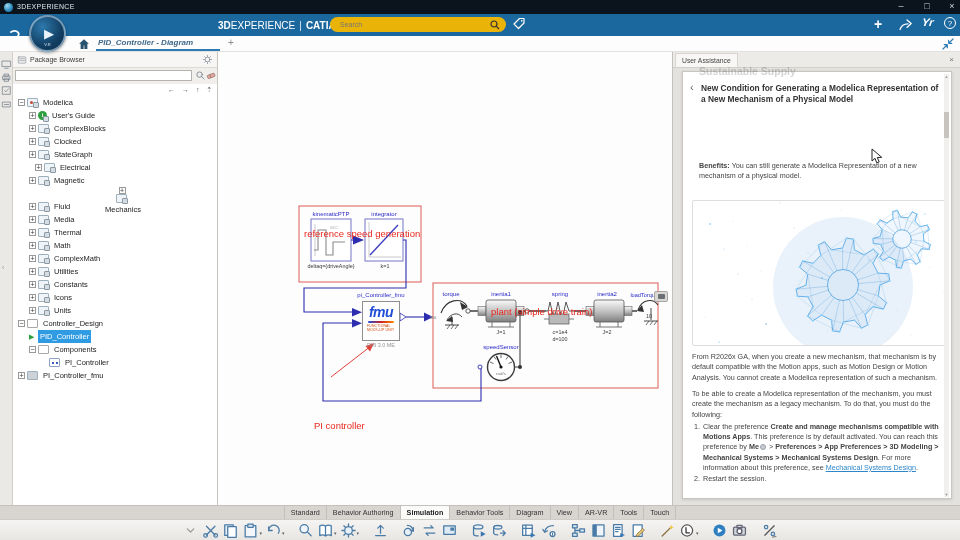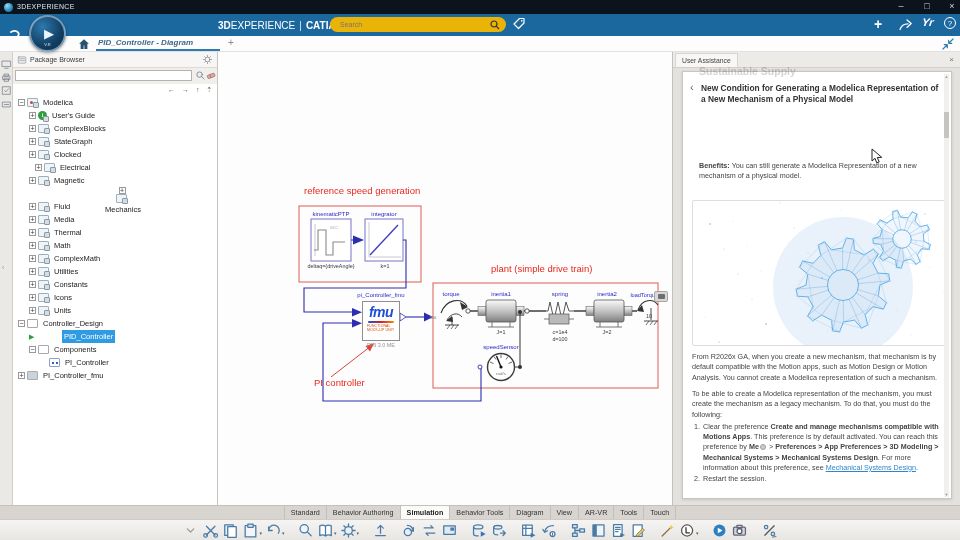--- a/index.html
+++ b/index.html
@@ -75,30 +75,30 @@
   .ticon.lock::before{content:"";position:absolute;right:-2px;bottom:-2px;width:4px;height:4px;
     background:#d5dde3;border:0.5px solid #8a98a4;border-radius:1px;}
   .i-guide{width:9px;height:9px;border:none;border-radius:50%;background:#2f9e3f;color:#fff;
     font-size:6px;font-weight:bold;text-align:center;line-height:9px;}
   .i-modelica::after{content:"";position:absolute;left:2px;top:2px;width:3px;height:3px;background:#c84a3a;border-radius:50%;}
   .i-plain{background:#fff;border-color:#a8a8a8;}
   .i-fmu{background:#ccd2d7;}
   .i-pi{background:#fff;border-color:#8fa0c8;}
   .i-pi::after{content:"";position:absolute;left:2px;top:3px;width:2px;height:2px;background:#3a5ac0;box-shadow:4px 0 0 #3a5ac0;}
   .tlabel{font-size:7.5px;color:#222;padding:0 2px;}
-  .tlabel.sel{background:#2f9be2;color:#fff;margin-left:24px;}
+  .tlabel.sel{background:#2f9be2;color:#fff;}
   #treenav{position:absolute;left:155px;top:34px;font-size:7px;color:#555;letter-spacing:2.5px;white-space:nowrap;}
 
   
   #canvas{position:absolute;left:218px;top:52px;width:454px;height:453px;background:#fdfdfd;}
   #diag{position:absolute;left:0;top:0;width:454px;height:453px;}
   .dlabel{position:absolute;text-align:center;white-space:nowrap;}
   .blue{color:#2a2ac8;font-size:6px;}
   .par{color:#3c3c3c;font-size:5.4px;}
-  .red{color:#e8281e;font-size:9.5px;}
+  .red{color:#e8281e;font-size:9.5px;margin-top:43px;}
   .faint{color:#bdbdbd;font-size:5px;}
   #fmu-box{position:absolute;left:144px;top:249px;width:38px;height:40px;background:#fff;border:1px solid #8f8f8f;
     text-align:center;overflow:hidden;}
   #fmu-logo{font-size:14px;font-weight:bold;font-style:italic;color:#1f4fd8;line-height:15px;margin-top:3px;letter-spacing:-0.5px;}
   #fmu-stripe{width:26px;height:2px;margin:1px auto 1px auto;border-radius:1px;
     background:linear-gradient(90deg,#1f4fd8,#cc2222,#ff8800);}
   #fmu-sub{font-size:3.4px;color:#d04000;line-height:4px;text-align:left;padding-left:4px;letter-spacing:.2px;}
   #ovbadge{position:absolute;left:436px;top:239px;width:14px;height:11px;background:#dad8d5;border:1px solid #a8a5a1;
     border-radius:2px;}
   #ovbadge::after{content:"";position:absolute;left:3px;top:2px;width:7px;height:5px;background:#6a6f74;border-radius:1px;}
@@ -269,26 +269,26 @@
           <span class="tlabel">User's Guide</span>
         </div>
         <div class="trow" style="padding-left: 16px;">
           <span class="exp">+</span>
           <span class="ticon i-box lock"></span>
           <span class="tlabel">ComplexBlocks</span>
         </div>
         <div class="trow" style="padding-left: 16px;">
           <span class="exp">+</span>
           <span class="ticon i-box lock"></span>
+          <span class="tlabel">Clocked</span>
+        </div>
+        <div class="trow" style="padding-left: 16px;">
+          <span class="exp">+</span>
+          <span class="ticon i-box lock"></span>
           <span class="tlabel">StateGraph</span>
-        </div>
-        <div class="trow" style="padding-left: 16px;">
-          <span class="exp">+</span>
-          <span class="ticon i-box lock"></span>
-          <span class="tlabel">Clocked</span>
         </div>
         <div class="trow" style="padding-left: 22px;">
           <span class="exp">+</span>
           <span class="ticon i-box lock"></span>
           <span class="tlabel">Electrical</span>
         </div>
         <div class="trow" style="padding-left: 16px;">
           <span class="exp">+</span>
           <span class="ticon i-box lock"></span>
           <span class="tlabel">Magnetic</span>

